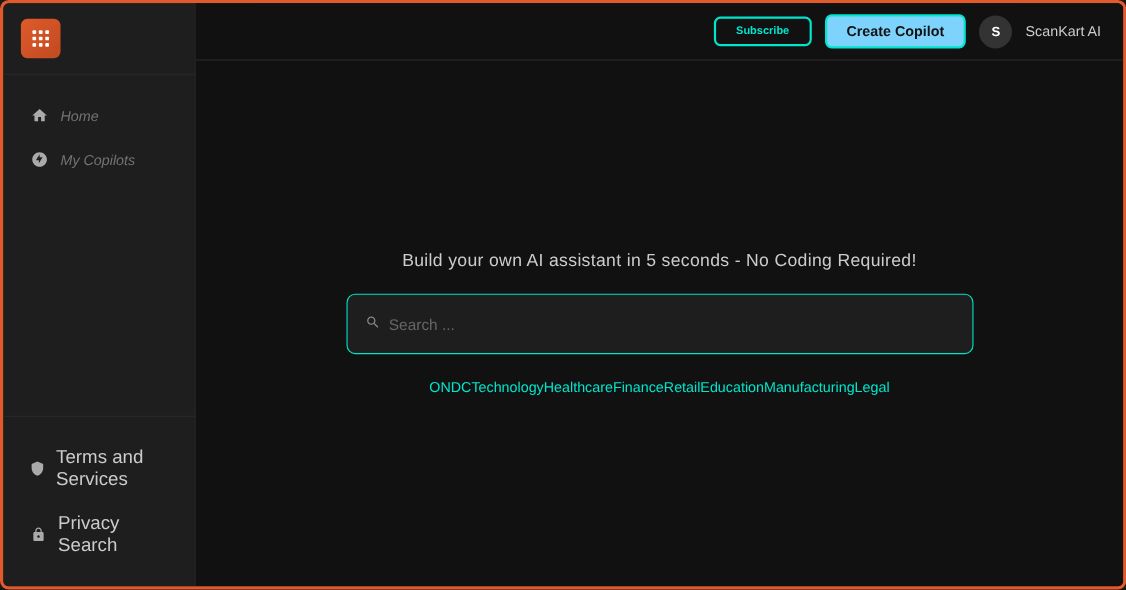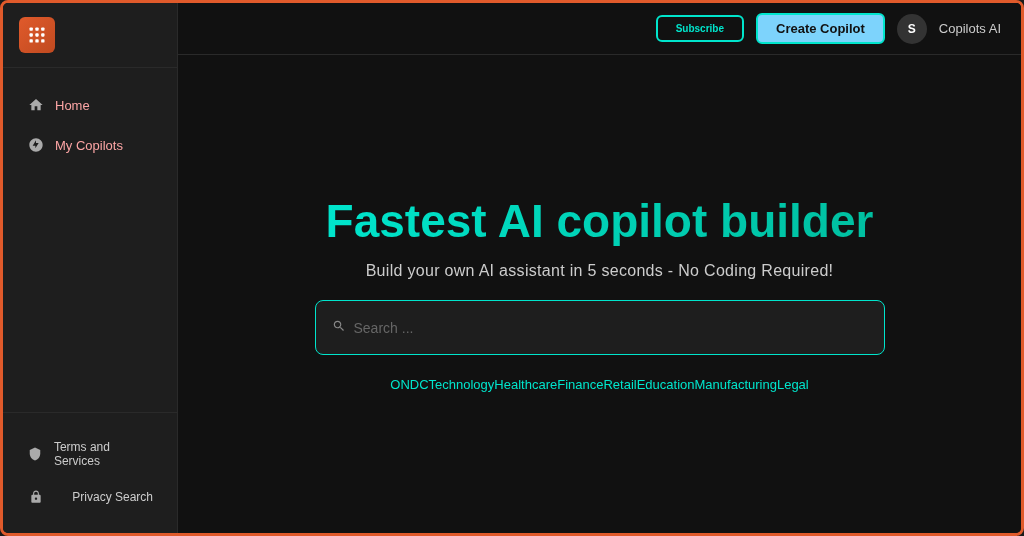--- a/index.html
+++ b/index.html
@@ -53,25 +53,26 @@
     .sidebar-nav {
       flex: 1;
       padding: 16px 0;
     }
 
     .nav-item {
       display: flex;
       align-items: center;
       gap: 10px;
       padding: 10px 16px;
-      color: #fca5a5;
+      color: #737373;
       font-size: 13px;
       cursor: pointer;
       border-radius: 4px;
       margin: 2px 8px;
+      font-style: italic;
     }
 
     .nav-icon {
       width: 18px;
       height: 18px;
       display: flex;
       align-items: center;
       justify-content: center;
       color: #aaa;
       font-size: 15px;
@@ -81,21 +82,21 @@
       padding: 16px 0;
       border-top: 1px solid #2a2a2a;
     }
 
     .bottom-nav-item {
       display: flex;
       align-items: center;
       gap: 10px;
       padding: 9px 16px;
       color: #cccccc;
-      font-size: 12px;
+      font-size: 17px;
       cursor: pointer;
       margin: 2px 8px;
       justify-content: space-between;
     }
 
     
     .main {
       flex: 1;
       display: flex;
       flex-direction: column;
@@ -289,25 +290,24 @@
     </div>
   </div>
 </aside>
 
 <main class="main">
 
   <header class="header">
     <button class="btn-subscribe">Subscribe</button>
     <button class="btn-create">Create Copilot</button>
     <div class="user-avatar">S</div>
-    <span class="user-name">Copilots AI</span>
+    <span class="user-name">ScanKart AI</span>
   </header>
 
   <section class="hero">
-    <h1 class="hero-title">Fastest AI copilot builder</h1>
     <p class="hero-subtitle">Build your own AI assistant in 5 seconds - No Coding Required!</p>
 
     <div class="search-container">
       <div class="search-box">
         <span class="search-icon-wrap">
           <svg width="14" height="14" viewBox="0 0 24 24" fill="#888">
               <path d="M15.5 14h-.79l-.28-.27C15.41 12.59 16 11.11 16 9.5 16 5.91 13.09 3 9.5 3S3 5.91 3 9.5 5.91 16 9.5 16c1.61 0 3.09-.59 4.23-1.57l.27.28v.79l5 4.99L20.49 19l-4.99-5zm-6 0C7.01 14 5 11.99 5 9.5S7.01 5 9.5 5 14 7.01 14 9.5 11.99 14 9.5 14z"></path>
             </svg>
         </span>
         <input class="search-input" type="text" placeholder="Search ..." style="">

